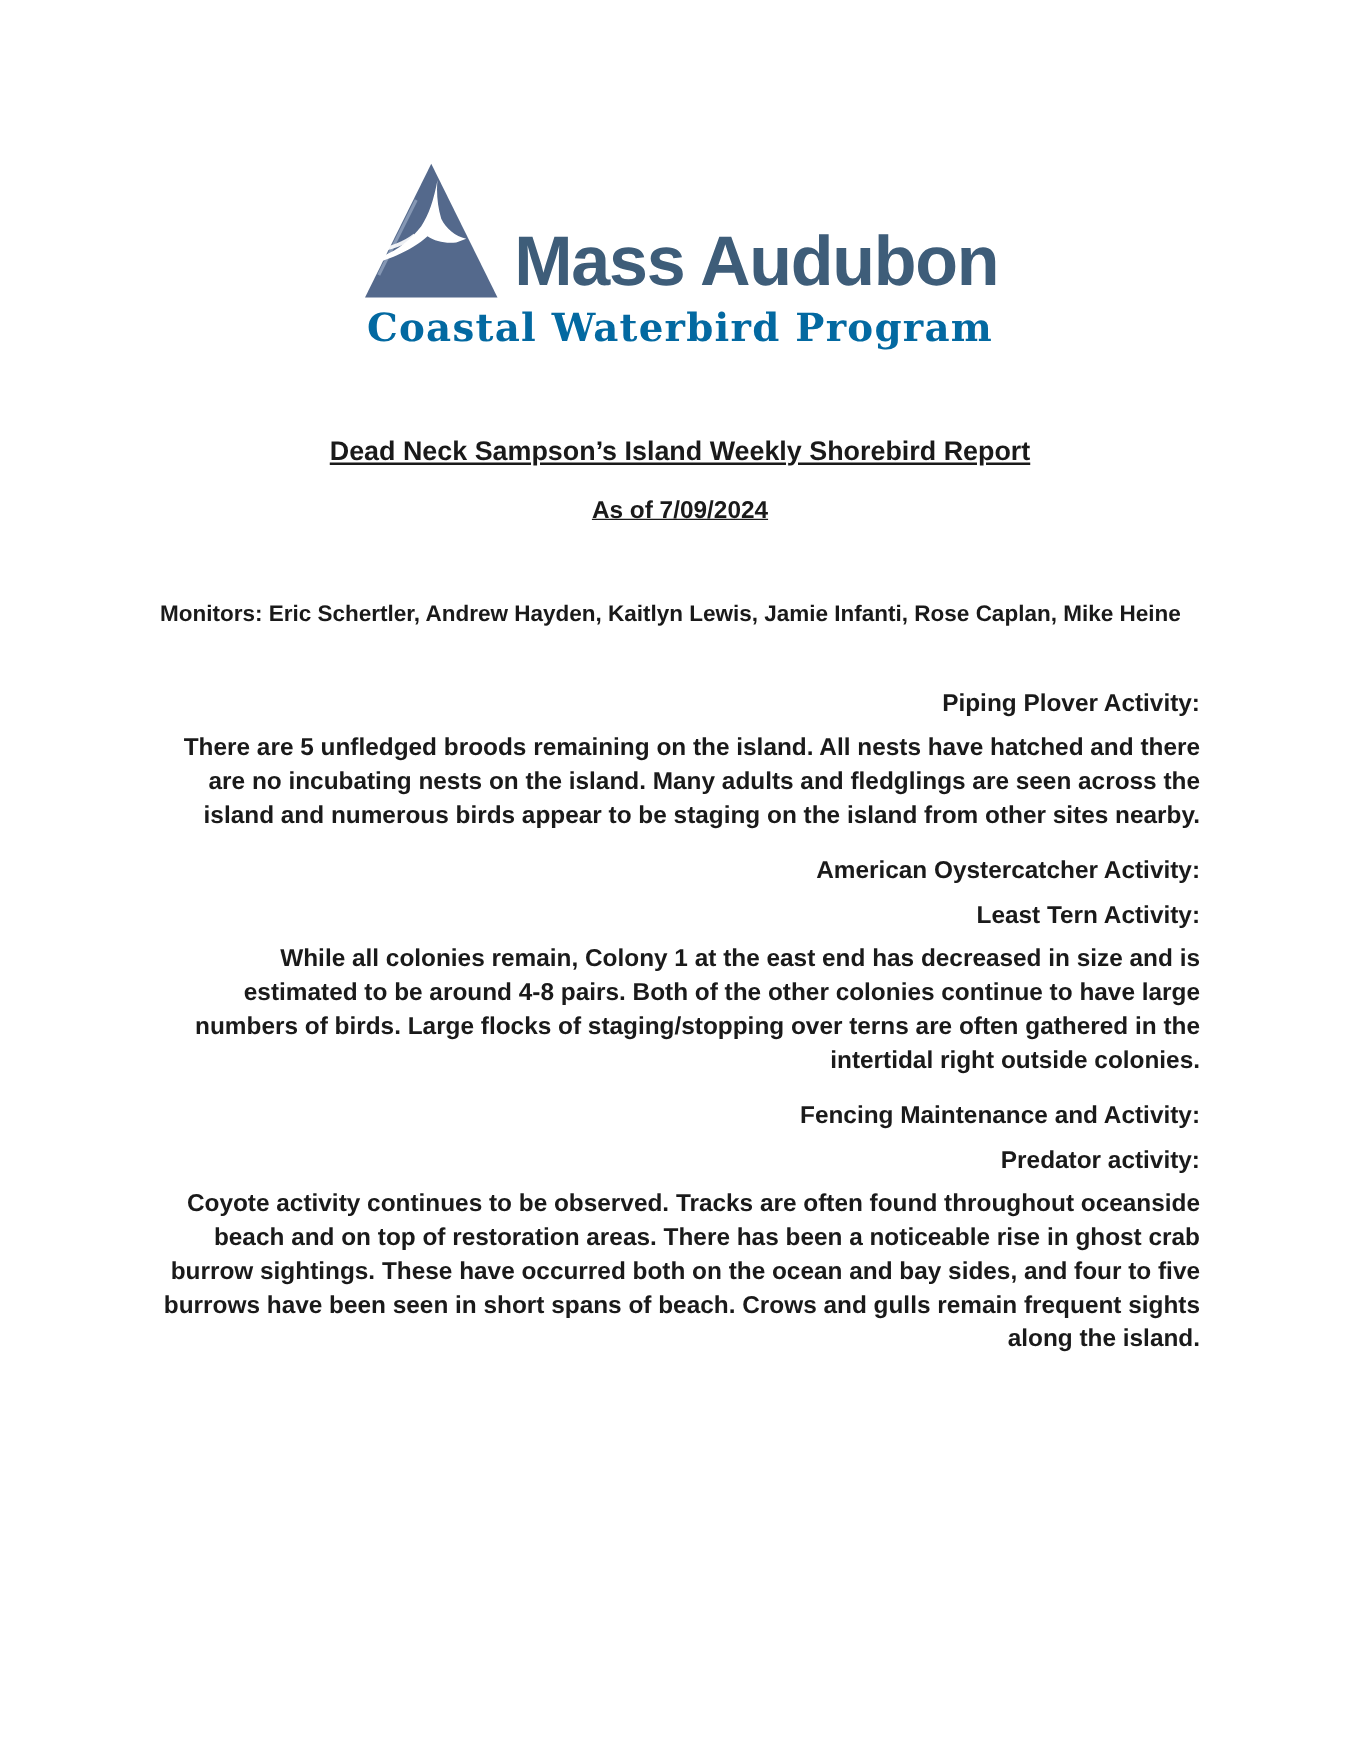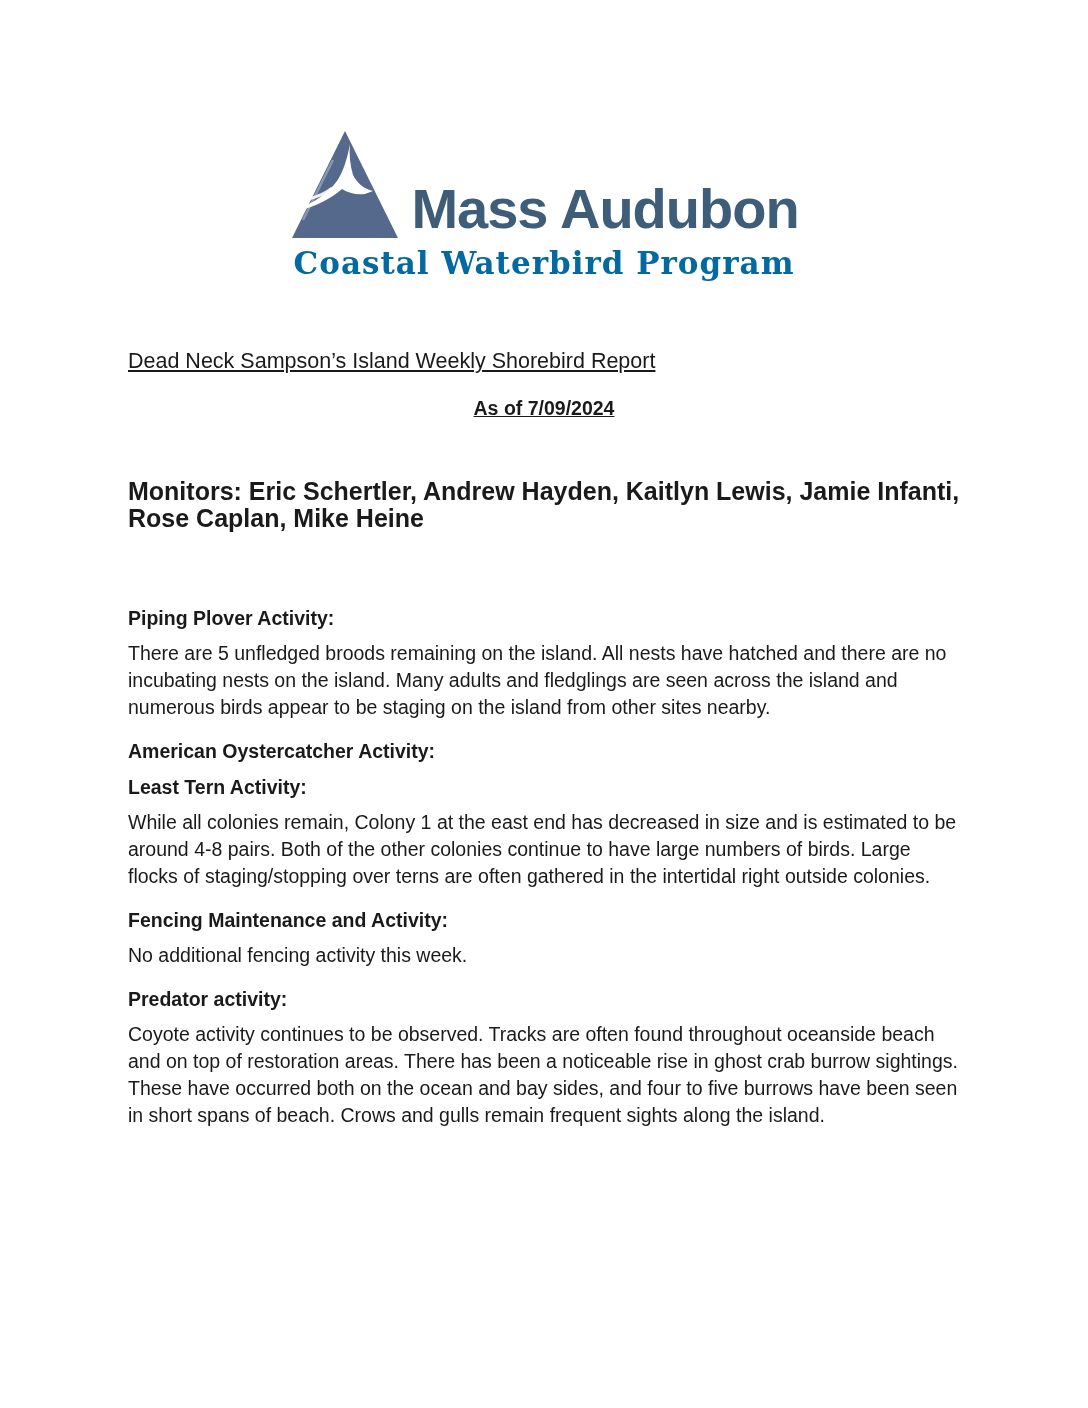--- a/index.html
+++ b/index.html
@@ -53,54 +53,56 @@
     font-weight: 700;
     font-size: 31px;
     color: #0369a1;
     letter-spacing: 1px;
     white-space: nowrap;
   }
 
   
   .report-title {
     margin-top: 68px;
+    text-align: center;
     font-size: 21.5px;
-    font-weight: 400;
+    font-weight: 700;
     text-decoration: underline;
     line-height: 1.2;
   }
   .report-date {
     margin-top: 22px;
     text-align: center;
     font-size: 19.5px;
     font-weight: 700;
     text-decoration: underline;
     line-height: 1.2;
   }
   .monitors-line {
     margin-top: 58px;
-    font-size: 25px;
+    font-size: 18px;
     font-weight: 700;
     line-height: 27px;
   }
 
   
   .sections {
-    margin-top: 72px;
+    margin-top: 44px;
+    text-align: right;
   }
   .section h3 {
     margin: 0 0 8px 0;
     font-size: 19.5px;
     font-weight: 700;
     line-height: 28px;
   }
   .section p {
     margin: 0 0 16px 0;
     font-size: 19.5px;
-    font-weight: 400;
+    font-weight: 700;
     line-height: 27px;
   }
   .section p sup {
     font-size: 13px;
     line-height: 0;
   }
 </style>
 </head>
 <body>
 
@@ -147,21 +149,20 @@
       <h3>American Oystercatcher Activity:</h3>
     </div>
 
     <div class="section">
       <h3>Least Tern Activity:</h3>
       <p><span>While all colonies remain, Colony 1 at the east end has decreased in size and is estimated to be around 4-8 pairs. Both of the other colonies continue to have large numbers of birds. Large flocks of staging/stopping over terns are often gathered in the intertidal right outside colonies.</span></p>
     </div>
 
     <div class="section">
       <h3>Fencing Maintenance and Activity:</h3>
-      <p><span>No additional fencing activity this week.</span></p>
     </div>
 
     <div class="section">
       <h3>Predator activity:</h3>
       <p><span>Coyote activity continues to be observed. Tracks are often found throughout oceanside beach and on top of restoration areas. There has been a noticeable rise in ghost crab burrow sightings. These have occurred both on the ocean and bay sides, and four to five burrows have been seen in short spans of beach. Crows and gulls remain frequent sights along the island.</span></p>
     </div>
 
     <div class="section">
     </div>
 

